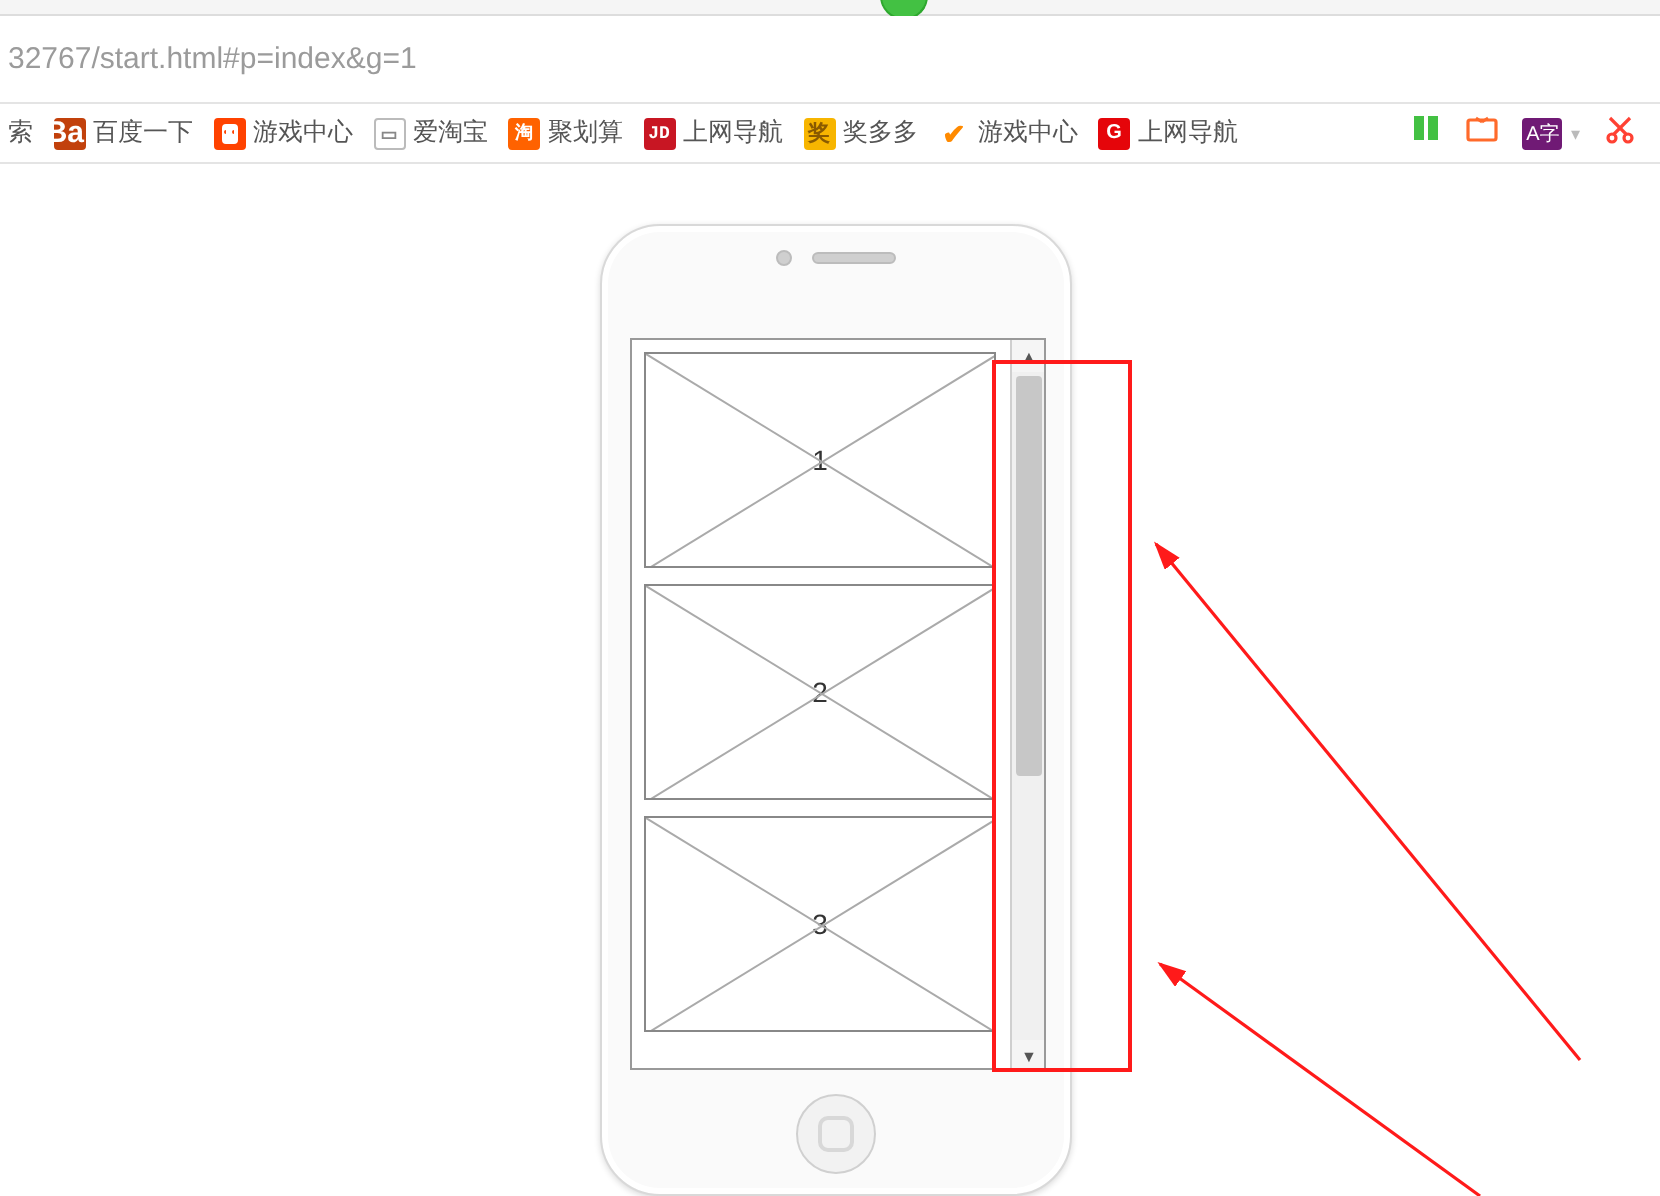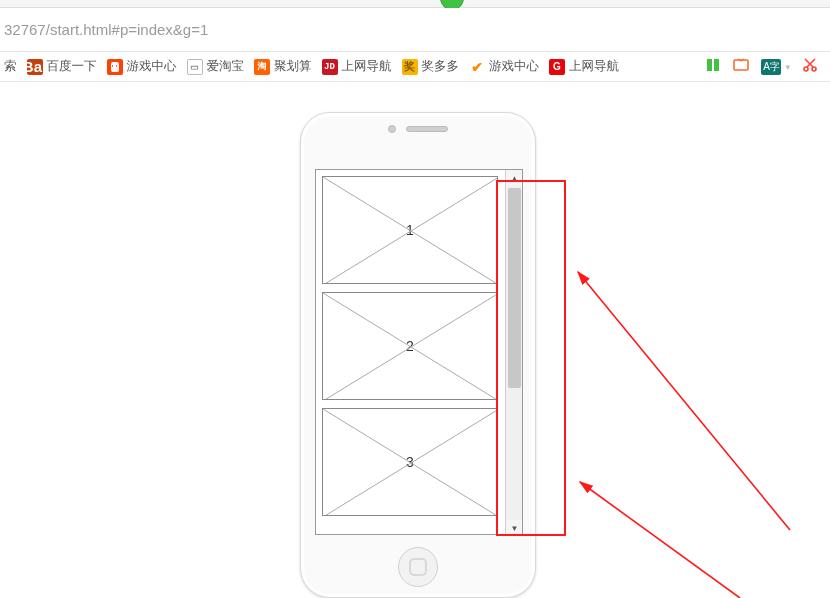--- a/index.html
+++ b/index.html
@@ -103,21 +103,21 @@
 
   .util {
     display:flex;
     align-items:center;
     gap:12px;
     padding-right:8px;
   }
   .util .ico-book { color:#43c143; font-size:16px; }
   .util .ico-tv   { color:#ff6a2b; font-size:15px; }
   .util .ico-lang {
-    background:#0f766e; color:#fff;
+    background:#701a75; color:#fff;
     width:20px; height:16px;
     border-radius:2px;
     font-size:10px;
     display:inline-flex; align-items:center; justify-content:center;
   }
   .util .ico-cut  { color:#ff4133; font-size:15px; }
   .util .chev-sm  { color:#bbb; font-size:9px; margin-left:-8px; }
 
   
   .content {

